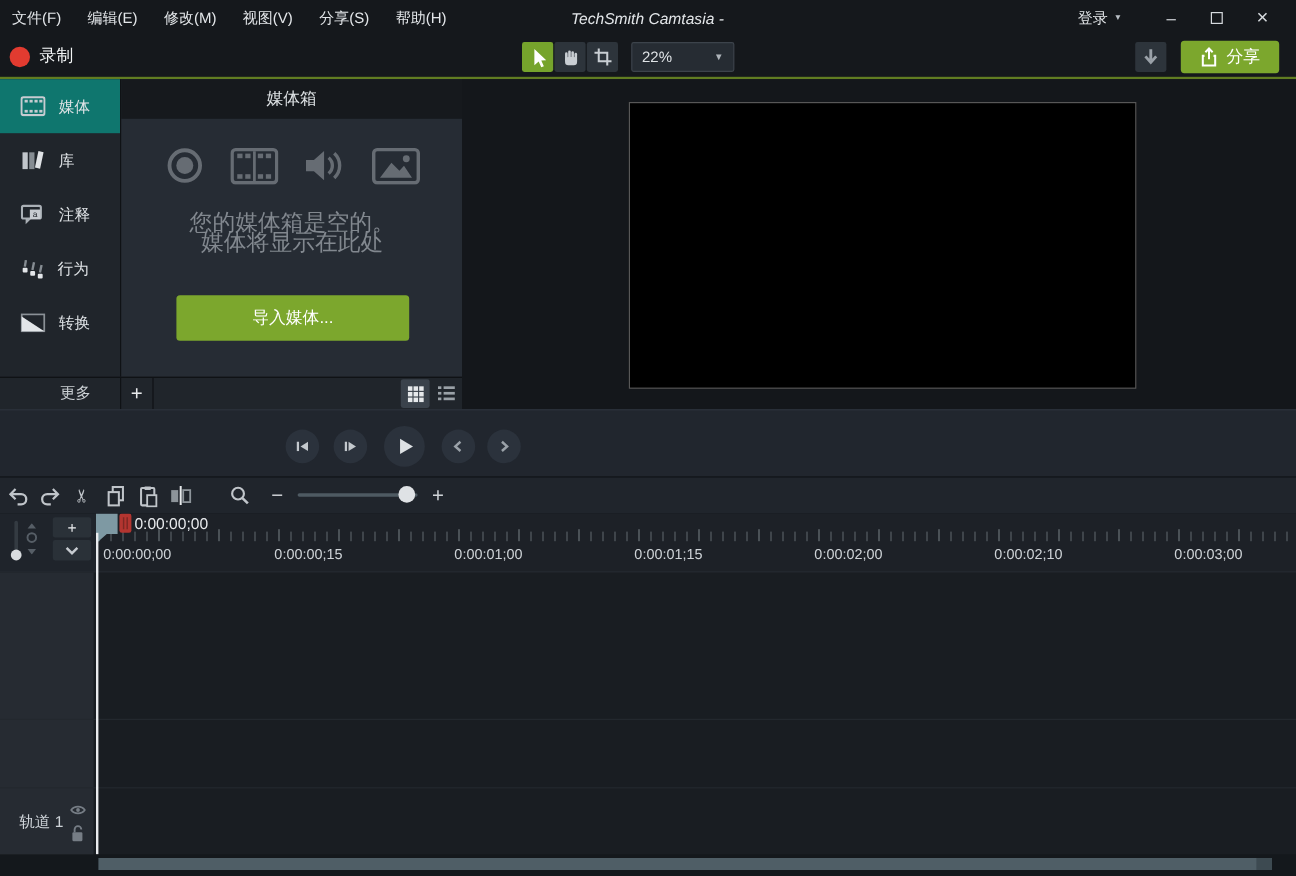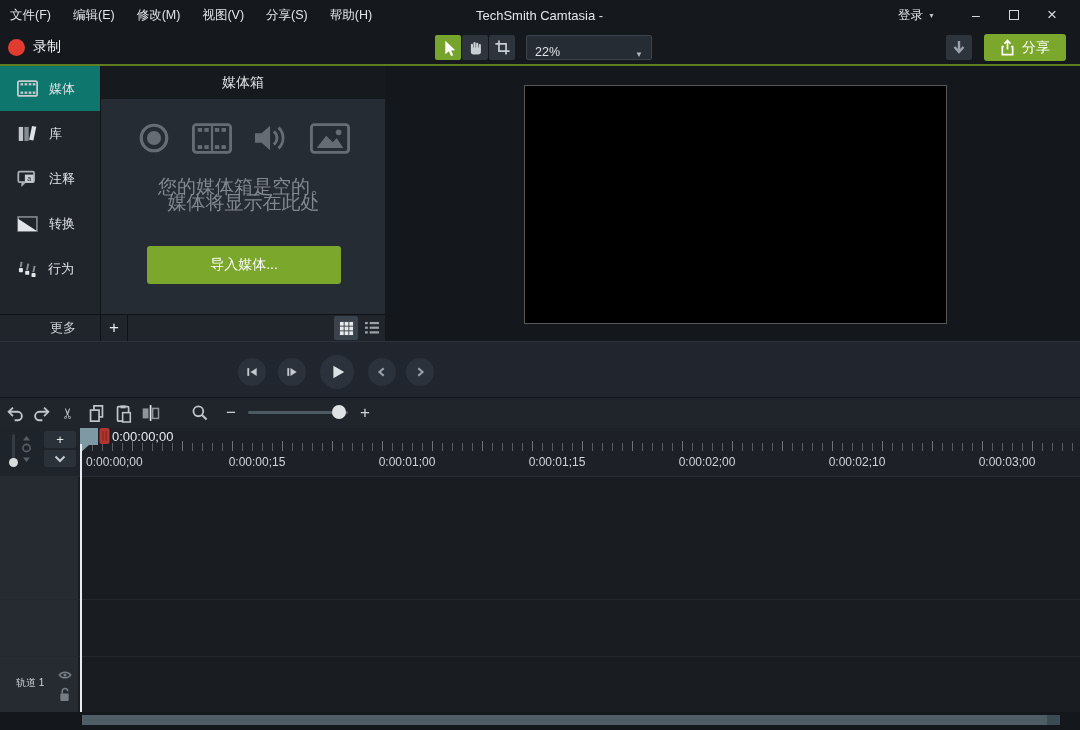--- a/index.html
+++ b/index.html
@@ -5,38 +5,38 @@
   * { margin:0; padding:0; box-sizing:border-box; }
   html,body { width:1080px; height:730px; background:#15181c; overflow:hidden;
     font-family:"Liberation Sans","DejaVu Sans",sans-serif; }
   #app { position:relative; width:1080px; height:730px; background:#15181c; color:#dfe3e6; }
 
   
   #titlebar { position:absolute; left:0; top:0; width:1079px; height:30px; background:#15181c; }
   #menus { position:absolute; left:10px; top:0; height:30px; display:flex; align-items:center; gap:22px; }
   .menu-item { font-size:12.5px; color:#e3e6e9; cursor:default; }
   #win-title { position:absolute; left:50%; top:0; transform:translateX(-50%); height:30px;
-    display:flex; align-items:center; font-size:13px; color:#e3e6e9; }
+    display:flex; align-items:center; font-size:13px; color:#e3e6e9;font-style:italic; }
   #tb-right { position:absolute; right:8px; top:0; height:30px; display:flex; align-items:center; }
   #login { display:flex; align-items:center; gap:5px; font-size:12.5px; color:#e3e6e9; margin-right:22px; }
   #login .caret { font-size:7px; color:#b9bfc5; }
   .winbtn { width:38px; height:30px; display:flex; align-items:center; justify-content:center;
     color:#d6dade; font-size:14px; }
   #btn-max span { display:block; width:10px; height:10px; border:1.5px solid #d6dade; }
 
   
   #toolbar { position:absolute; left:0; top:30px; width:1080px; height:34px; background:#15181c; }
   #record-btn { position:absolute; left:8px; top:4px; height:26px; display:flex; align-items:center; gap:8px; }
   #record-dot { width:17px; height:17px; border-radius:50%; background:#e23b30; }
   #record-label { font-size:14px; color:#f2f4f5; }
   .toolbtn { position:absolute; top:5px; width:26px; height:25px; border-radius:2px;
     background:#2d343b; display:flex; align-items:center; justify-content:center; }
   .toolbtn.selected { background:#76a42c; }
-  #zoom-dd { position:absolute; left:526px; top:5px; width:126px; height:25px; background:#262c33;
-    border:1px solid #3c434b; border-radius:2px; display:flex; align-items:flex-end; padding:0 8px; }
+  #zoom-dd { position:absolute; left:526px; top:5px; width:86px; height:25px; background:#262c33;
+    border:1px solid #3c434b; border-radius:2px; display:flex; align-items:center; padding:0 8px; }
   #zoom-dd .val { font-size:12.5px; color:#dfe3e6; flex:1; }
   #zoom-dd .caret { font-size:8px; color:#aeb4ba; }
   #dl-btn { position:absolute; left:946px; top:5px; width:26px; height:25px; border-radius:2px;
     background:#2d343b; display:flex; align-items:center; justify-content:center; }
   #share-btn { position:absolute; left:984px; top:4px; width:82px; height:27px; border-radius:3px;
     background:#7ca72d; display:flex; align-items:center; justify-content:center; gap:7px; }
   #share-btn .lbl { font-size:14px; color:#fff; }
   #green-line { position:absolute; left:0; top:64px; width:1080px; height:2px; background:#617d22; }
 
   
@@ -110,21 +110,21 @@
   #ruler { position:absolute; left:0; top:0; width:1080px; height:48px; background:#1d2127; }
   .tick { position:absolute; width:1px; background:#565d64; }
   .ruler-label { position:absolute; top:27px; font-size:12px; color:#cfd4d8; white-space:nowrap; }
   #playhead-time { position:absolute; left:112px; top:1px; font-size:13px; color:#e8eaed; }
   #playhead-marker { position:absolute; left:80px; top:0; }
   #tracks { position:absolute; left:0; top:48px; width:1080px; height:236px; background:#191d22;
     border-top:1px solid #262b32; }
   #track-headers { position:absolute; left:0; top:0; width:78px; height:236px; background:#262b32; }
   .lane-divider { position:absolute; left:0; width:1080px; height:1px; background:#23282e; }
   #track1-header { position:absolute; left:0; top:179px; width:78px; height:57px; }
-  #track1-label { position:absolute; left:16px; top:20px; font-size:10px; color:#cfd4d9; white-space:nowrap; }
+  #track1-label { position:absolute; left:16px; top:20px; font-size:13px; color:#cfd4d9; white-space:nowrap; }
   #track1-eye { position:absolute; right:6px; top:14px; }
   #track1-lock { position:absolute; right:7px; top:31px; }
   #playhead-line { position:absolute; left:80px; top:16px; width:2px; height:268px; background:#e9ebee; }
   #hscroll { position:absolute; left:0; top:284px; width:1080px; height:18px; background:#14181c; }
   #hscroll-thumb { position:absolute; left:82px; top:3px; width:978px; height:10px; background:#4f5e66;
     border-right:13px solid #3d4a51; }
 
   svg { display:block; }
 </style>
 </head>
@@ -237,40 +237,40 @@
       <div class="side-item">
         <svg width="21" height="18" viewBox="0 0 24 20">
           <rect x="1.5" y="1.5" width="18" height="12" rx="1.5" fill="none" stroke="#aab0b6" stroke-width="2"></rect>
           <polygon points="5,13 5,19 11,13" fill="#aab0b6"></polygon>
           <rect x="9" y="5" width="10" height="9" fill="#c7ccd1"></rect>
           <text x="14" y="12.4" font-size="8" fill="#20252b" text-anchor="middle" font-family="sans-serif">a</text>
         </svg>
         <span class="lbl">注释</span>
       </div>
       <div class="side-item">
-        <svg width="21" height="16" viewBox="0 0 22 17">
-          <rect x="1" y="1" width="20" height="15" fill="none" stroke="#8a9096" stroke-width="1.6"></rect>
-          <polygon points="1,16 21,16 1,3" fill="#e3e6e9"></polygon>
-        </svg>
-        <span class="lbl">转换</span>
-      </div>
-      <div class="side-item">
         <svg width="20" height="18" viewBox="0 0 22 20">
           <g fill="#e3e6e9">
             <rect x="2" y="9" width="4.5" height="4.5" rx="1"></rect>
             <rect x="9" y="12" width="4.5" height="4.5" rx="1"></rect>
             <rect x="16" y="14.5" width="4.5" height="4.5" rx="1"></rect>
           </g>
           <g stroke="#858c92" stroke-width="2.2">
             <line x1="5" y1="2" x2="4" y2="8"></line>
             <line x1="12.5" y1="4" x2="11" y2="11"></line>
             <line x1="19.5" y1="6.5" x2="18" y2="13.5"></line>
           </g>
         </svg>
         <span class="lbl">行为</span>
+      </div>
+      <div class="side-item">
+        <svg width="21" height="16" viewBox="0 0 22 17">
+          <rect x="1" y="1" width="20" height="15" fill="none" stroke="#8a9096" stroke-width="1.6"></rect>
+          <polygon points="1,16 21,16 1,3" fill="#e3e6e9"></polygon>
+        </svg>
+        <span class="lbl">转换</span>
       </div>
     </div>
 
     <div id="mediabin">
       <div id="mediabin-header">媒体箱</div>
       <div id="bin-icons">
         <svg width="34" height="34" viewBox="0 0 36 36">
           <circle cx="18" cy="18" r="13.5" fill="none" stroke="#666c73" stroke-width="3.4"></circle>
           <circle cx="18" cy="18" r="7.5" fill="#666c73"></circle>
         </svg>

